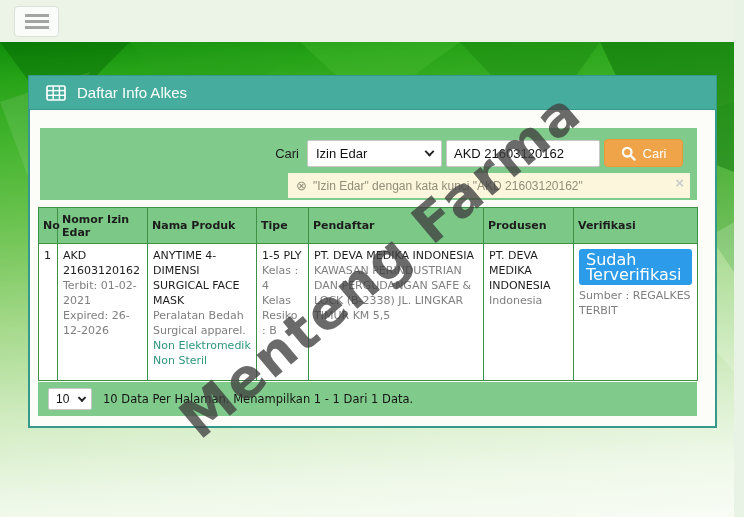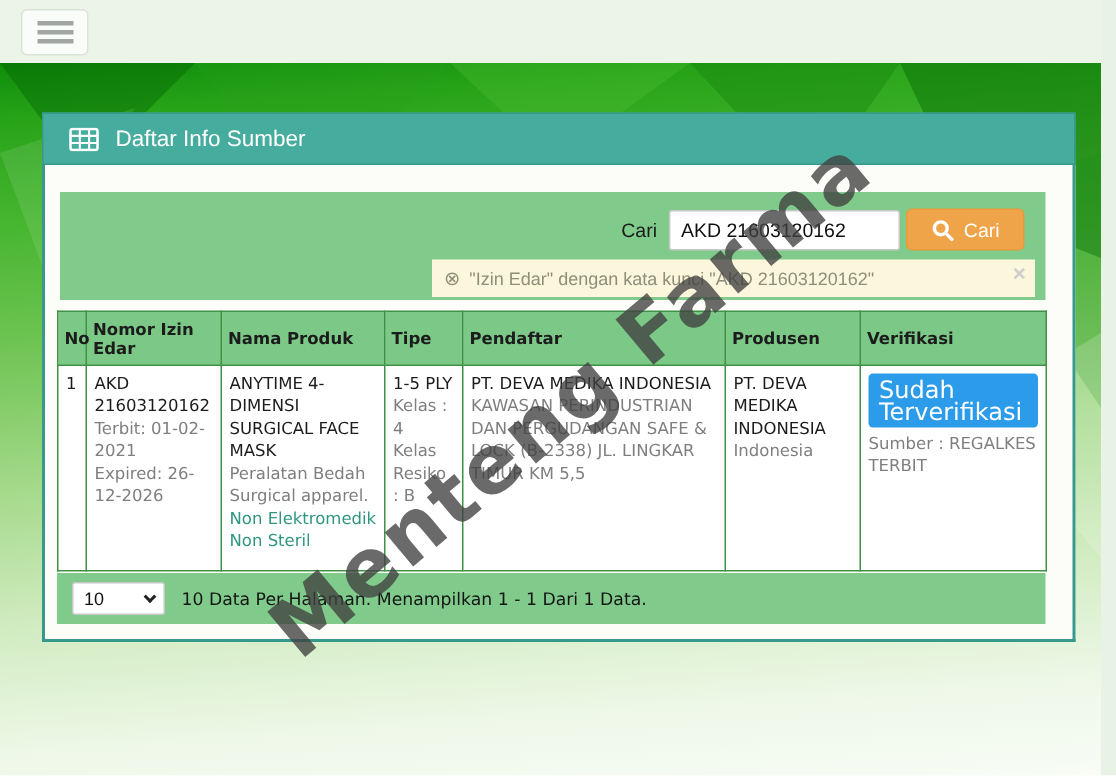--- a/index.html
+++ b/index.html
@@ -127,21 +127,21 @@
     display: inline-block; background: #2b9bea; color: #ffffff;
     font-size: 16px; padding: 3px 7px; border-radius: 3px; margin: 1px 0 3px 0;
   }
 
   
   .footer-bar {
     position: absolute; left: 8px; top: 272px; width: 659px; height: 34px;
     background: #80cb8b; display: flex; align-items: center; gap: 11px;
     padding-left: 10px; font-size: 11.5px; color: #141414;
   }
-  .perpage-select { width: 62px; height: 22px; font-size: 12px; padding: 0 18px 0 7px; }
+  .perpage-select { width: 44px; height: 22px; font-size: 12px; padding: 0 18px 0 7px; }
   .footer-bar .chev { right: 7px; width: 6px; height: 6px; }
 
   
   .watermark {
     position: absolute; left: 120px; top: 215px; width: 520px; height: 100px;
     display: flex; align-items: center; justify-content: center;
     transform: rotate(-40deg); z-index: 40; pointer-events: none;
     font-size: 54px; font-weight: bold; letter-spacing: 2px;
     color: rgba(64,64,64,0.78); white-space: nowrap;
   }
@@ -171,28 +171,34 @@
 
 <div class="panel">
   <div class="panel-header">
     <svg width="20" height="16" viewBox="0 0 20 16">
       <rect x="1" y="1" width="18" height="14" rx="1.5" fill="none" stroke="#ffffff" stroke-width="1.7"></rect>
       <line x1="1" y1="5.6" x2="19" y2="5.6" stroke="#ffffff" stroke-width="1.4"></line>
       <line x1="1" y1="10.3" x2="19" y2="10.3" stroke="#ffffff" stroke-width="1.4"></line>
       <line x1="7.2" y1="1" x2="7.2" y2="15" stroke="#ffffff" stroke-width="1.4"></line>
       <line x1="13.4" y1="1" x2="13.4" y2="15" stroke="#ffffff" stroke-width="1.4"></line>
     </svg>
-    <span class="panel-title">Daftar Info Sumber</span>
+    <span class="panel-title">Daftar Info Alkes</span>
   </div>
 
   <div class="panel-body">
 
     <div class="search-section">
       <div class="search-row">
         <span class="lbl">Cari</span>
+        <span class="sel-wrap">
+          <select class="filter-select">
+            <option>Izin Edar</option>
+          </select>
+          <span class="chev"></span>
+        </span>
         <input class="query-input" type="text" value="AKD 21603120162" style="">
         <button class="search-btn">
           <svg width="15" height="15" viewBox="0 0 15 15">
             <circle cx="6.2" cy="6.2" r="4.3" fill="none" stroke="#ffffff" stroke-width="2.3"></circle>
             <line x1="9.6" y1="9.6" x2="13.6" y2="13.6" stroke="#ffffff" stroke-width="2.3" stroke-linecap="round"></line>
           </svg>
           <span>Cari</span>
         </button>
       </div>
       <div class="alert-box">

